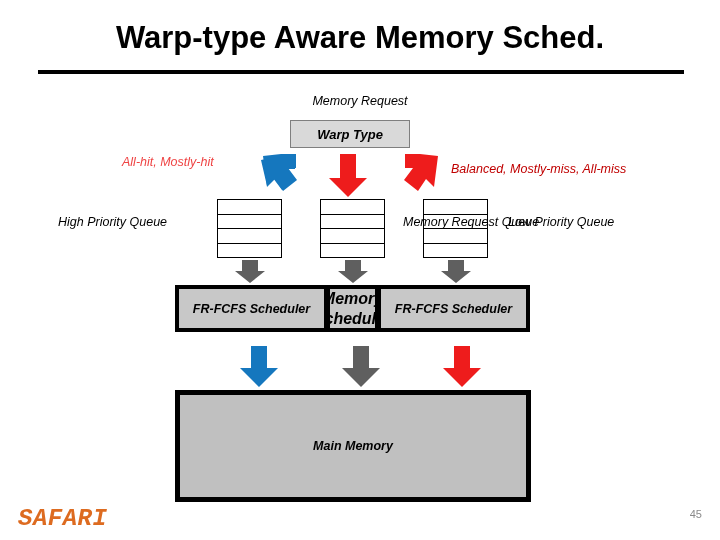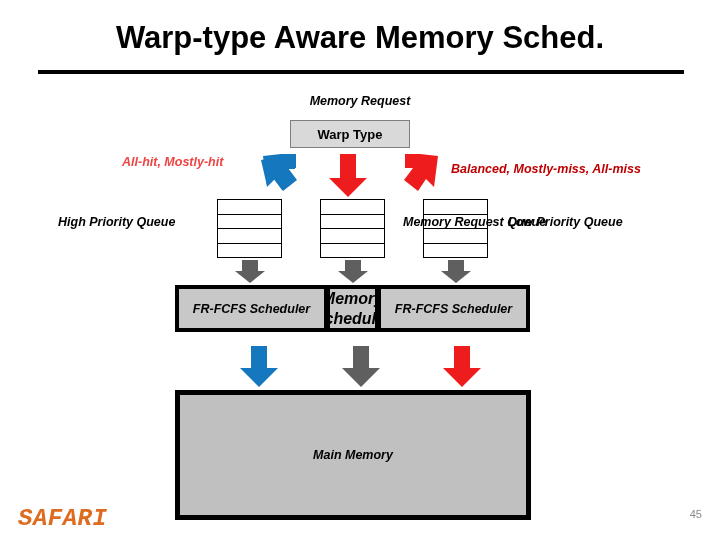--- a/index.html
+++ b/index.html
@@ -24,39 +24,39 @@
   }
   .title-rule{
     position:absolute;left:38px;top:70px;width:646px;height:4px;
     background:#000000;
   }
 
   
   .lbl{
     position:absolute;
     font-style:italic;
-    font-weight:bold;
+    font-weight:normal;
     color:#000000;
     white-space:nowrap;
     font-family:"Liberation Sans", sans-serif;
   }
 
   .mem-req{
     left:0;top:94px;width:720px;text-align:center;
     font-size:12.5px;
   }
 
   
   .warp-box{
     position:absolute;left:290px;top:120px;width:120px;height:28px;
     background:#d9d9d9;
     border:1px solid #7f7f7f;
     box-sizing:border-box;
     display:flex;align-items:center;justify-content:center;
-    font-weight:bold;font-size:13px;color:#000;
+    font-style:italic;font-weight:bold;font-size:13px;color:#000;
     font-family:"Liberation Sans", sans-serif;
   }
 
   
   .lbl-hit{
     left:122px;top:155px;font-size:12.5px;color:#ef4444;
   }
   .lbl-miss{
     left:451px;top:162px;font-size:12.5px;color:#c00000;
   }
@@ -106,21 +106,21 @@
   .sched-left{left:175px;top:285px;width:153px;height:47px;font-size:12.5px;}
   .sched-mid{left:326px;top:285px;width:53px;height:47px;font-size:16px;}
   .sched-right{left:377px;top:285px;width:153px;height:47px;font-size:12.5px;}
   .sched-mid .mid-text{
     width:110px;text-align:center;line-height:1.25;
     flex:0 0 auto;
   }
 
   
   .main-mem{
-    position:absolute;left:175px;top:390px;width:356px;height:130px;
+    position:absolute;left:175px;top:390px;width:356px;height:112px;
     background:#c0c0c0;
     border:5px solid #000000;
     box-sizing:border-box;
     display:flex;align-items:center;justify-content:center;
     font-style:italic;font-weight:bold;font-size:12.5px;color:#000;
     font-family:"Liberation Sans", sans-serif;
   }
 
   
   .safari{

